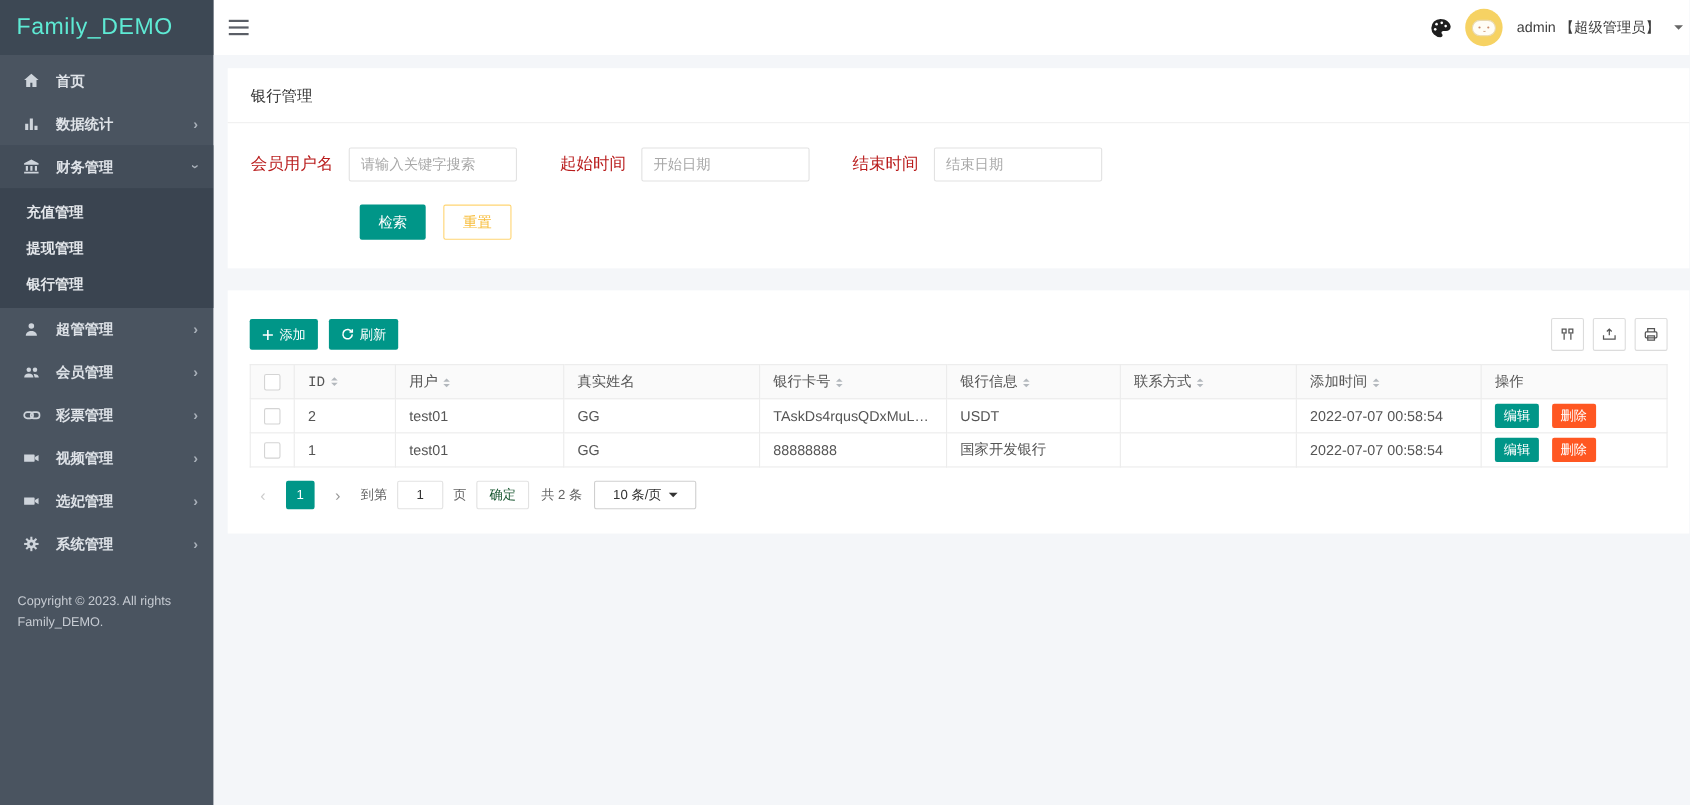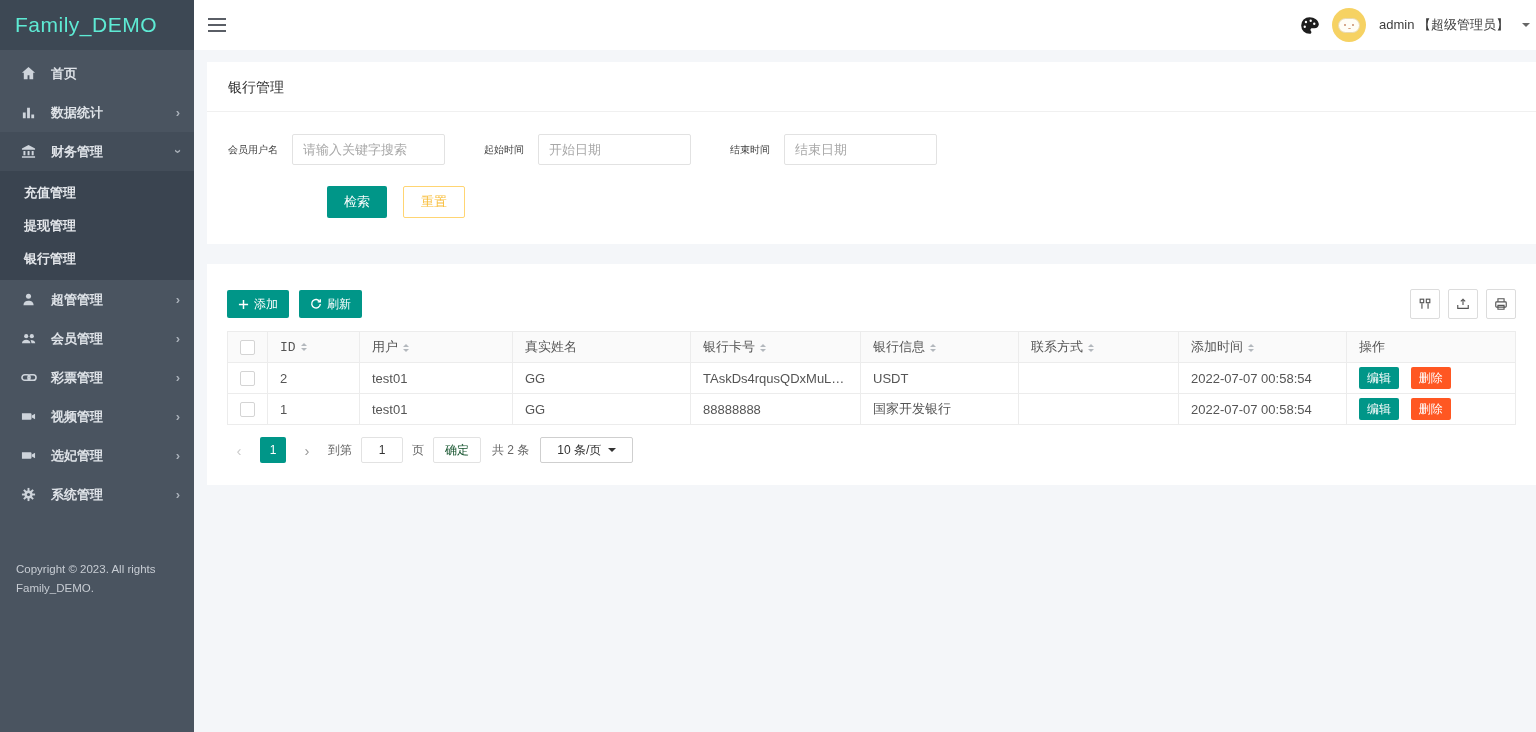--- a/index.html
+++ b/index.html
@@ -19,21 +19,21 @@
   .nav-item { height:39px; display:flex; align-items:center; padding:0 14px 0 20px;
               color:#dfe3e8; font-size:13px; font-weight:bold; cursor:pointer; }
   .nav-item.active { background:#434d59; }
   .nicon { width:17px; margin-right:14px; display:flex; justify-content:center; }
   .nicon svg { fill:#ced4db; }
   .arrow { margin-left:auto; color:#a9b0b9; font-size:13px; line-height:1; }
   .arrow.down { transform:rotate(90deg); }
   .submenu { background:#3a4450; padding:5px 0; }
   .submenu-item { height:33px; line-height:33px; padding-left:24px; color:#e4e7eb;
                   font-size:13px; font-weight:bold; cursor:pointer; }
-  .copyright { margin-top:46px; padding:0 14px 0 16px; color:#c7ccd3; font-size:11.5px; line-height:19px; }
+  .copyright { margin-top:24px; padding:0 14px 0 16px; color:#c7ccd3; font-size:11.5px; line-height:19px; }
 
   
   .topbar { position:absolute; left:194px; top:0; width:1342px; height:50px; background:#fff;
             display:flex; align-items:center; padding:0 6px 0 14px; z-index:4; }
   .hamburger { width:22px; cursor:pointer; }
   .hamburger i { display:block; width:18px; height:2px; background:#5a5e66; margin:4px 0; }
   .topbar-right { margin-left:auto; display:flex; align-items:center; gap:13px; }
   .palette { display:flex; cursor:pointer; }
   .avatar { width:34px; height:34px; border-radius:50%; background:#f6d263; position:relative; cursor:pointer; }
   .avatar .face { position:absolute; left:6px; top:10px; width:22px; height:15px; background:#fffdf6;
@@ -45,21 +45,21 @@
   .caret-down { width:0; height:0; border:4px solid transparent; border-top-color:#666; margin-top:4px; cursor:pointer; }
 
   
   .content { position:absolute; left:194px; top:50px; right:0; bottom:0; padding:12px 0 0 13px; }
   .card { background:#fff; }
   .card-title { height:50px; line-height:50px; padding:0 21px; font-size:14px; color:#333;
                 border-bottom:1px solid #f0f0f0; }
   .filter-area { padding:22px 21px 26px; }
   .filter-row { display:flex; align-items:center; }
   .fgroup { display:flex; align-items:center; }
-  .flabel { font-size:10px; color:#404040; margin-right:14px; white-space:nowrap; }
+  .flabel { font-size:15px; color:#b91c1c; margin-right:14px; white-space:nowrap; }
   .finput { width:153px; height:31px; border:1px solid #e2e2e2; border-radius:2px; padding:0 10px;
             font-size:13px; color:#333; outline:none; font-family:inherit; }
   .finput::placeholder { color:#a8a8a8; }
   .btn-row { margin-top:21px; padding-left:99px; display:flex; gap:16px; }
   .btn { height:32px; padding:0 17px; font-size:13px; border-radius:2px; border:none; cursor:pointer; font-family:inherit; }
   .btn-search { background:#009688; color:#fff; }
   .btn-reset { background:#fff; border:1px solid #ffd573; color:#f8bd3a; }
 
   .card2 { margin-top:20px; padding:25px 20px 22px; }
   .tbl-toolbar { display:flex; align-items:center; margin-bottom:12px; }

